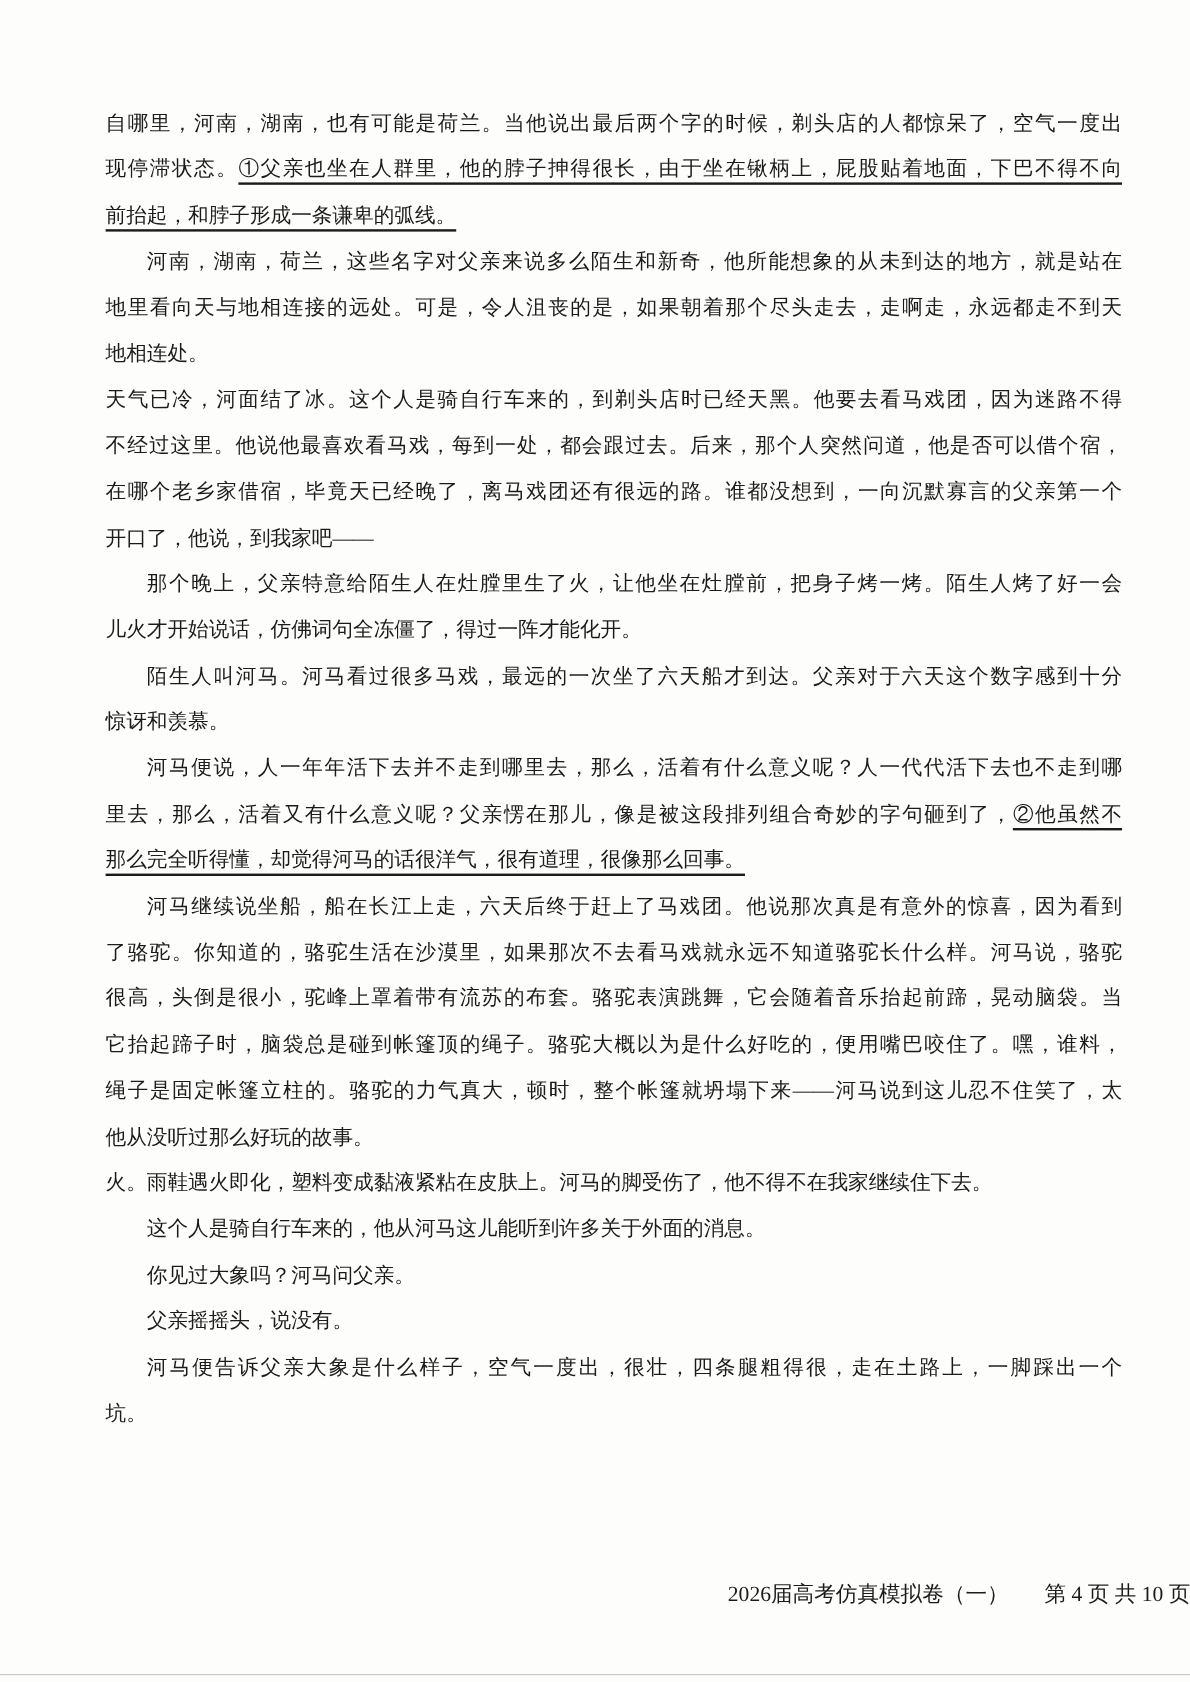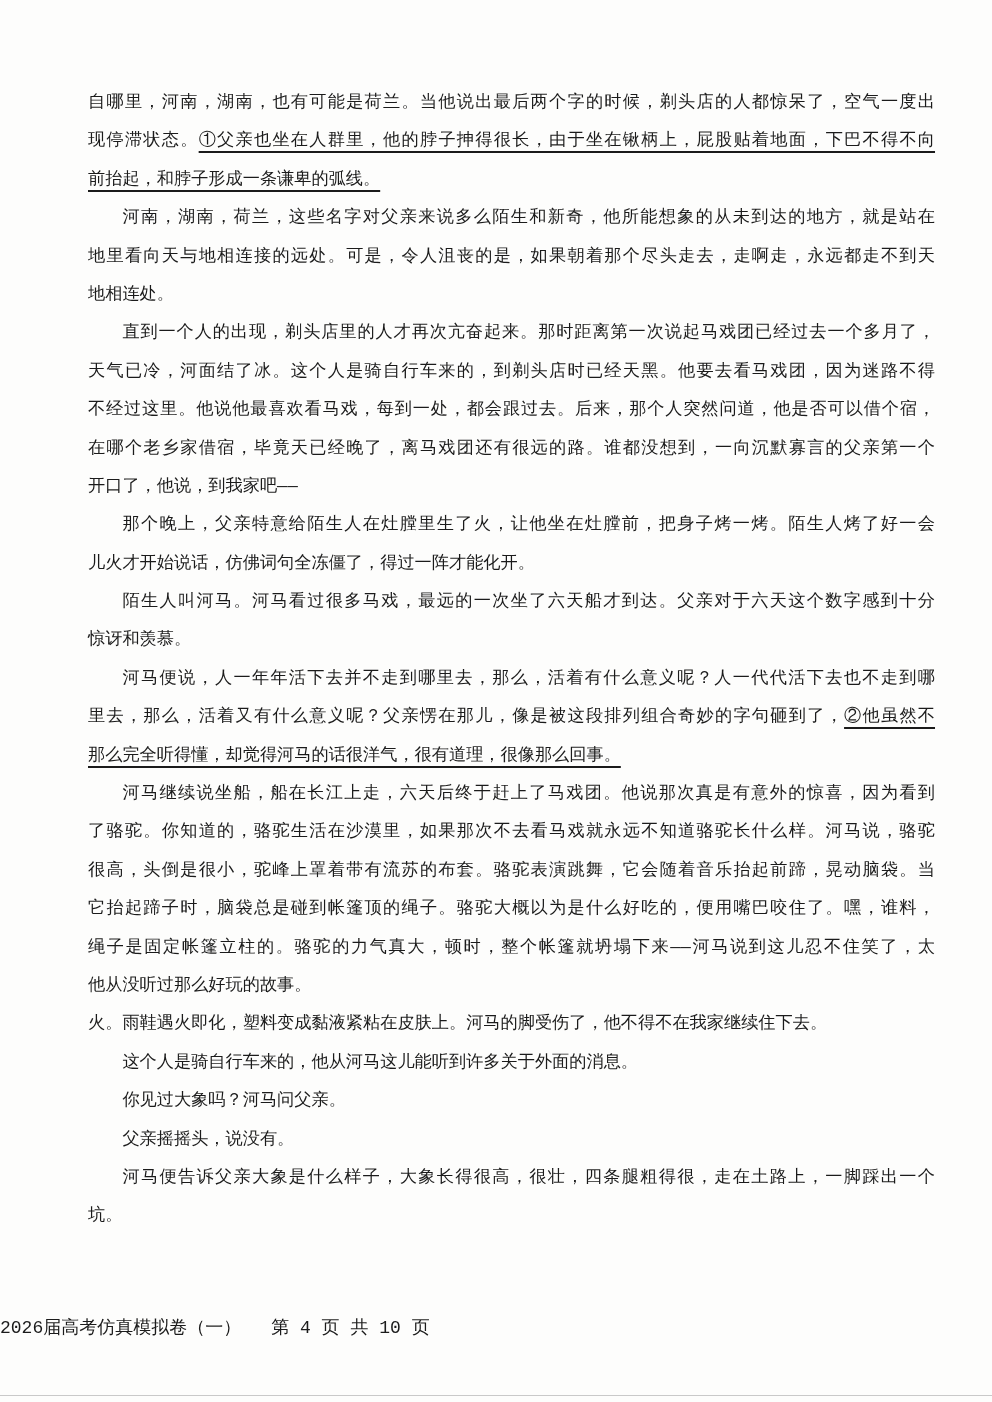--- a/index.html
+++ b/index.html
@@ -8,21 +8,21 @@
     --scanline: #c9c9c9;
   }
   * { margin: 0; padding: 0; box-sizing: border-box; }
   html, body { background: #ffffff; }
   .page {
     position: relative;
     width: 992px;
     height: 1402px;
     background: var(--paper);
     color: var(--ink);
-    font-family: Liberation Mono, monospace;
+    font-family: Liberation Serif, serif;
     overflow: hidden;
     padding-left: 20px;
   }
   .text-block {
     position: absolute;
     left: 88px;
     top: 84px;
     width: 847px;
   }
   .line {
@@ -46,21 +46,21 @@
     text-decoration-thickness: 1.6px;
     text-decoration-skip-ink: none;
   }
   .footer {
     position: absolute;
     left: 0;
     top: 1310px;
     width: 100%;
     height: 36px;
     line-height: 36px;
-    text-align: left;
+    text-align: right;
     font-size: 18px;
     color: var(--ink);
   }
   .footer-gap {
     display: inline-block;
     width: 30px;
   }
   .scan-line {
     position: absolute;
     left: 0;
@@ -79,21 +79,20 @@
         <div class="line j"><span class="seg">自哪里，河南，湖南，也有可能是荷兰。当他说出最后两个字的时候，剃头店的人都惊呆了，空气一度出</span></div>
         <div class="line j"><span class="seg">现停滞状态。</span><span class="seg u">①父亲也坐在人群里，他的脖子抻得很长，由于坐在锹柄上，屁股贴着地面，下巴不得不向</span></div>
         <div class="line"><span class="seg u">前抬起，和脖子形成一条谦卑的弧线。</span></div>
       </div>
       <div>
         <div class="line j indent"><span class="seg">河南，湖南，荷兰，这些名字对父亲来说多么陌生和新奇，他所能想象的从未到达的地方，就是站在</span></div>
         <div class="line j"><span class="seg">地里看向天与地相连接的远处。可是，令人沮丧的是，如果朝着那个尽头走去，走啊走，永远都走不到天</span></div>
         <div class="line"><span class="seg">地相连处。</span></div>
       </div>
       <div>
-        <div class="line j indent"><span class="seg">直到一个人的出现，剃头店里的人才再次亢奋起来。那时距离第一次说起马戏团已经过去一个多月了，</span></div>
         <div class="line j"><span class="seg">天气已冷，河面结了冰。这个人是骑自行车来的，到剃头店时已经天黑。他要去看马戏团，因为迷路不得</span></div>
         <div class="line j"><span class="seg">不经过这里。他说他最喜欢看马戏，每到一处，都会跟过去。后来，那个人突然问道，他是否可以借个宿，</span></div>
         <div class="line j"><span class="seg">在哪个老乡家借宿，毕竟天已经晚了，离马戏团还有很远的路。谁都没想到，一向沉默寡言的父亲第一个</span></div>
         <div class="line"><span class="seg">开口了，他说，到我家吧——</span></div>
       </div>
       <div>
         <div class="line j indent"><span class="seg">那个晚上，父亲特意给陌生人在灶膛里生了火，让他坐在灶膛前，把身子烤一烤。陌生人烤了好一会</span></div>
         <div class="line"><span class="seg">儿火才开始说话，仿佛词句全冻僵了，得过一阵才能化开。</span></div>
       </div>
       <div>
@@ -119,21 +118,21 @@
       <div>
         <div class="line indent"><span class="seg">这个人是骑自行车来的，他从河马这儿能听到许多关于外面的消息。</span></div>
       </div>
       <div>
         <div class="line indent"><span class="seg">你见过大象吗？河马问父亲。</span></div>
       </div>
       <div>
         <div class="line indent"><span class="seg">父亲摇摇头，说没有。</span></div>
       </div>
       <div>
-        <div class="line j indent"><span class="seg">河马便告诉父亲大象是什么样子，大象长得很高，很壮，四条腿粗得很，走在土路上，一脚踩出一个</span></div>
+        <div class="line j indent"><span class="seg">河马便告诉父亲大象是什么样子，空气一度出，很壮，四条腿粗得很，走在土路上，一脚踩出一个</span></div>
         <div class="line"><span class="seg">坑。</span></div>
       </div>
     </div>
   <div class="footer">
     <span>2026届高考仿真模拟卷（一）</span><span class="footer-gap"></span><span>第 4 页 共 10 页</span>
   </div>
   <div class="scan-line"></div>
 </div>
 
 </body></html>

